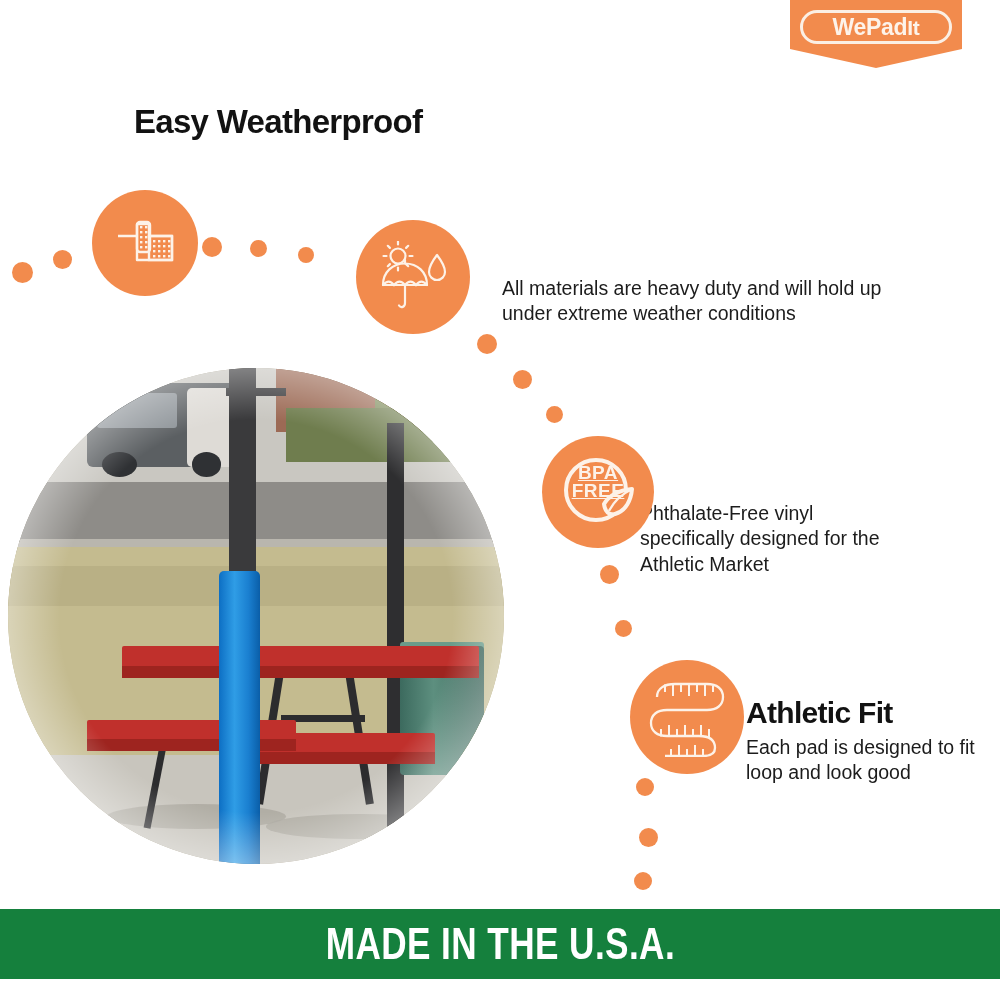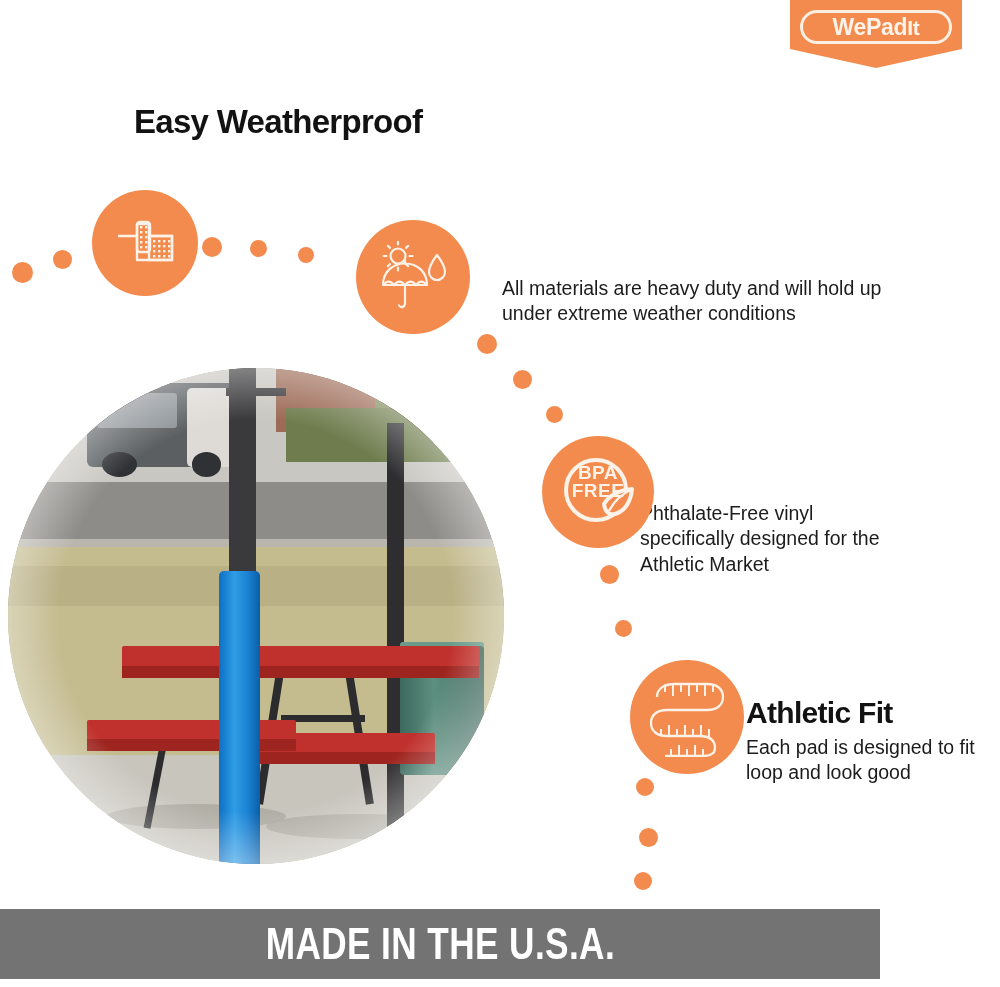--- a/index.html
+++ b/index.html
@@ -106,20 +106,21 @@
     position: absolute;
     left: 0; right: 0;
     top: 28px;
     text-align: center;
     color: #FDF2E8;
     font-weight: 800;
     font-size: 19px;
     line-height: 0.93;
     letter-spacing: 0.5px;
     pointer-events: none;
+    text-decoration: underline;
   }
 
   
   .dot {
     position: absolute;
     border-radius: 50%;
     background: #F28B4D;
   }
 
   
@@ -189,23 +190,23 @@
     border-radius: 50%;
     background: radial-gradient(circle at 50% 50%, rgba(255,255,255,0) 56%, rgba(255,255,255,.55) 78%, rgba(255,255,255,.95) 95%);
     pointer-events: none;
   }
 
   
   .footer-band {
     position: absolute;
     left: 0;
     bottom: 8px;
-    width: 880px;
+    width: 1000px;
     height: 70px;
-    background: #737373;
+    background: #15803d;
     display: flex;
     align-items: center;
     justify-content: center;
   }
   .footer-text {
     color: #FFFFFF;
     font-weight: 700;
     font-size: 44px;
     letter-spacing: 0.5px;
     transform: scaleX(0.80);

